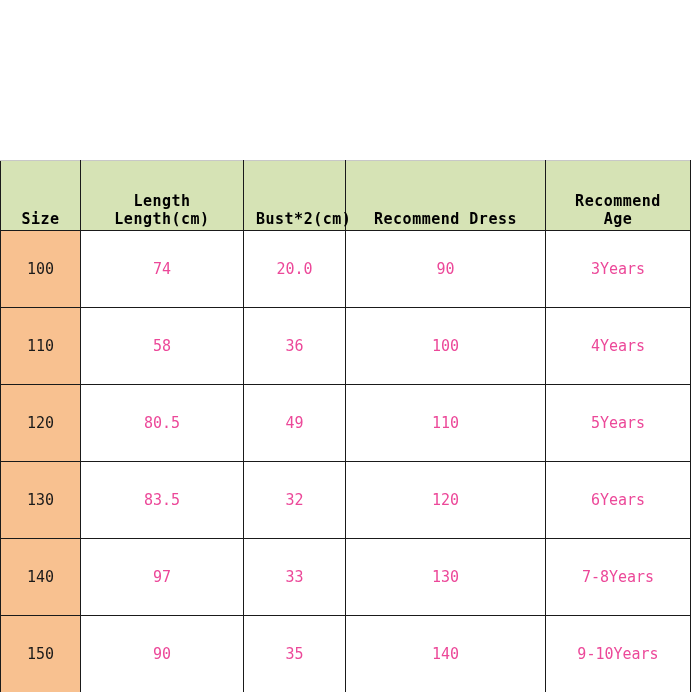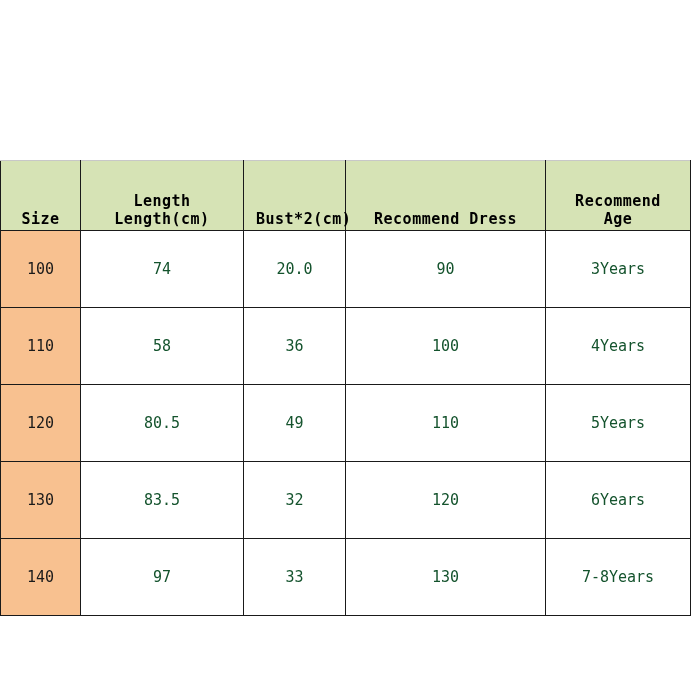--- a/index.html
+++ b/index.html
@@ -60,21 +60,21 @@
   }
 
   table.size-chart thead th.th-size {
     font-size: 15px;
   }
 
   
   table.size-chart tbody td {
     height: 52px;
     font-size: 15px;
-    color: #14532d;
+    color: #ec4899;
     background: #ffffff;
     vertical-align: middle;
     font-weight: normal;
   }
 
   table.size-chart tbody td.cell-size {
     background: #f8c190;
     color: #1a1a1a;
   }
 
@@ -133,15 +133,22 @@
         <td>120</td>
         <td>6Years</td>
       </tr>
       <tr>
         <td class="cell-size">140</td>
         <td>97</td>
         <td>33</td>
         <td>130</td>
         <td>7-8Years</td>
       </tr>
+      <tr class="last-row">
+        <td class="cell-size">150</td>
+        <td>90</td>
+        <td>35</td>
+        <td>140</td>
+        <td>9-10Years</td>
+      </tr>
     </tbody>
   </table>
 </div>
 
 </body></html>

